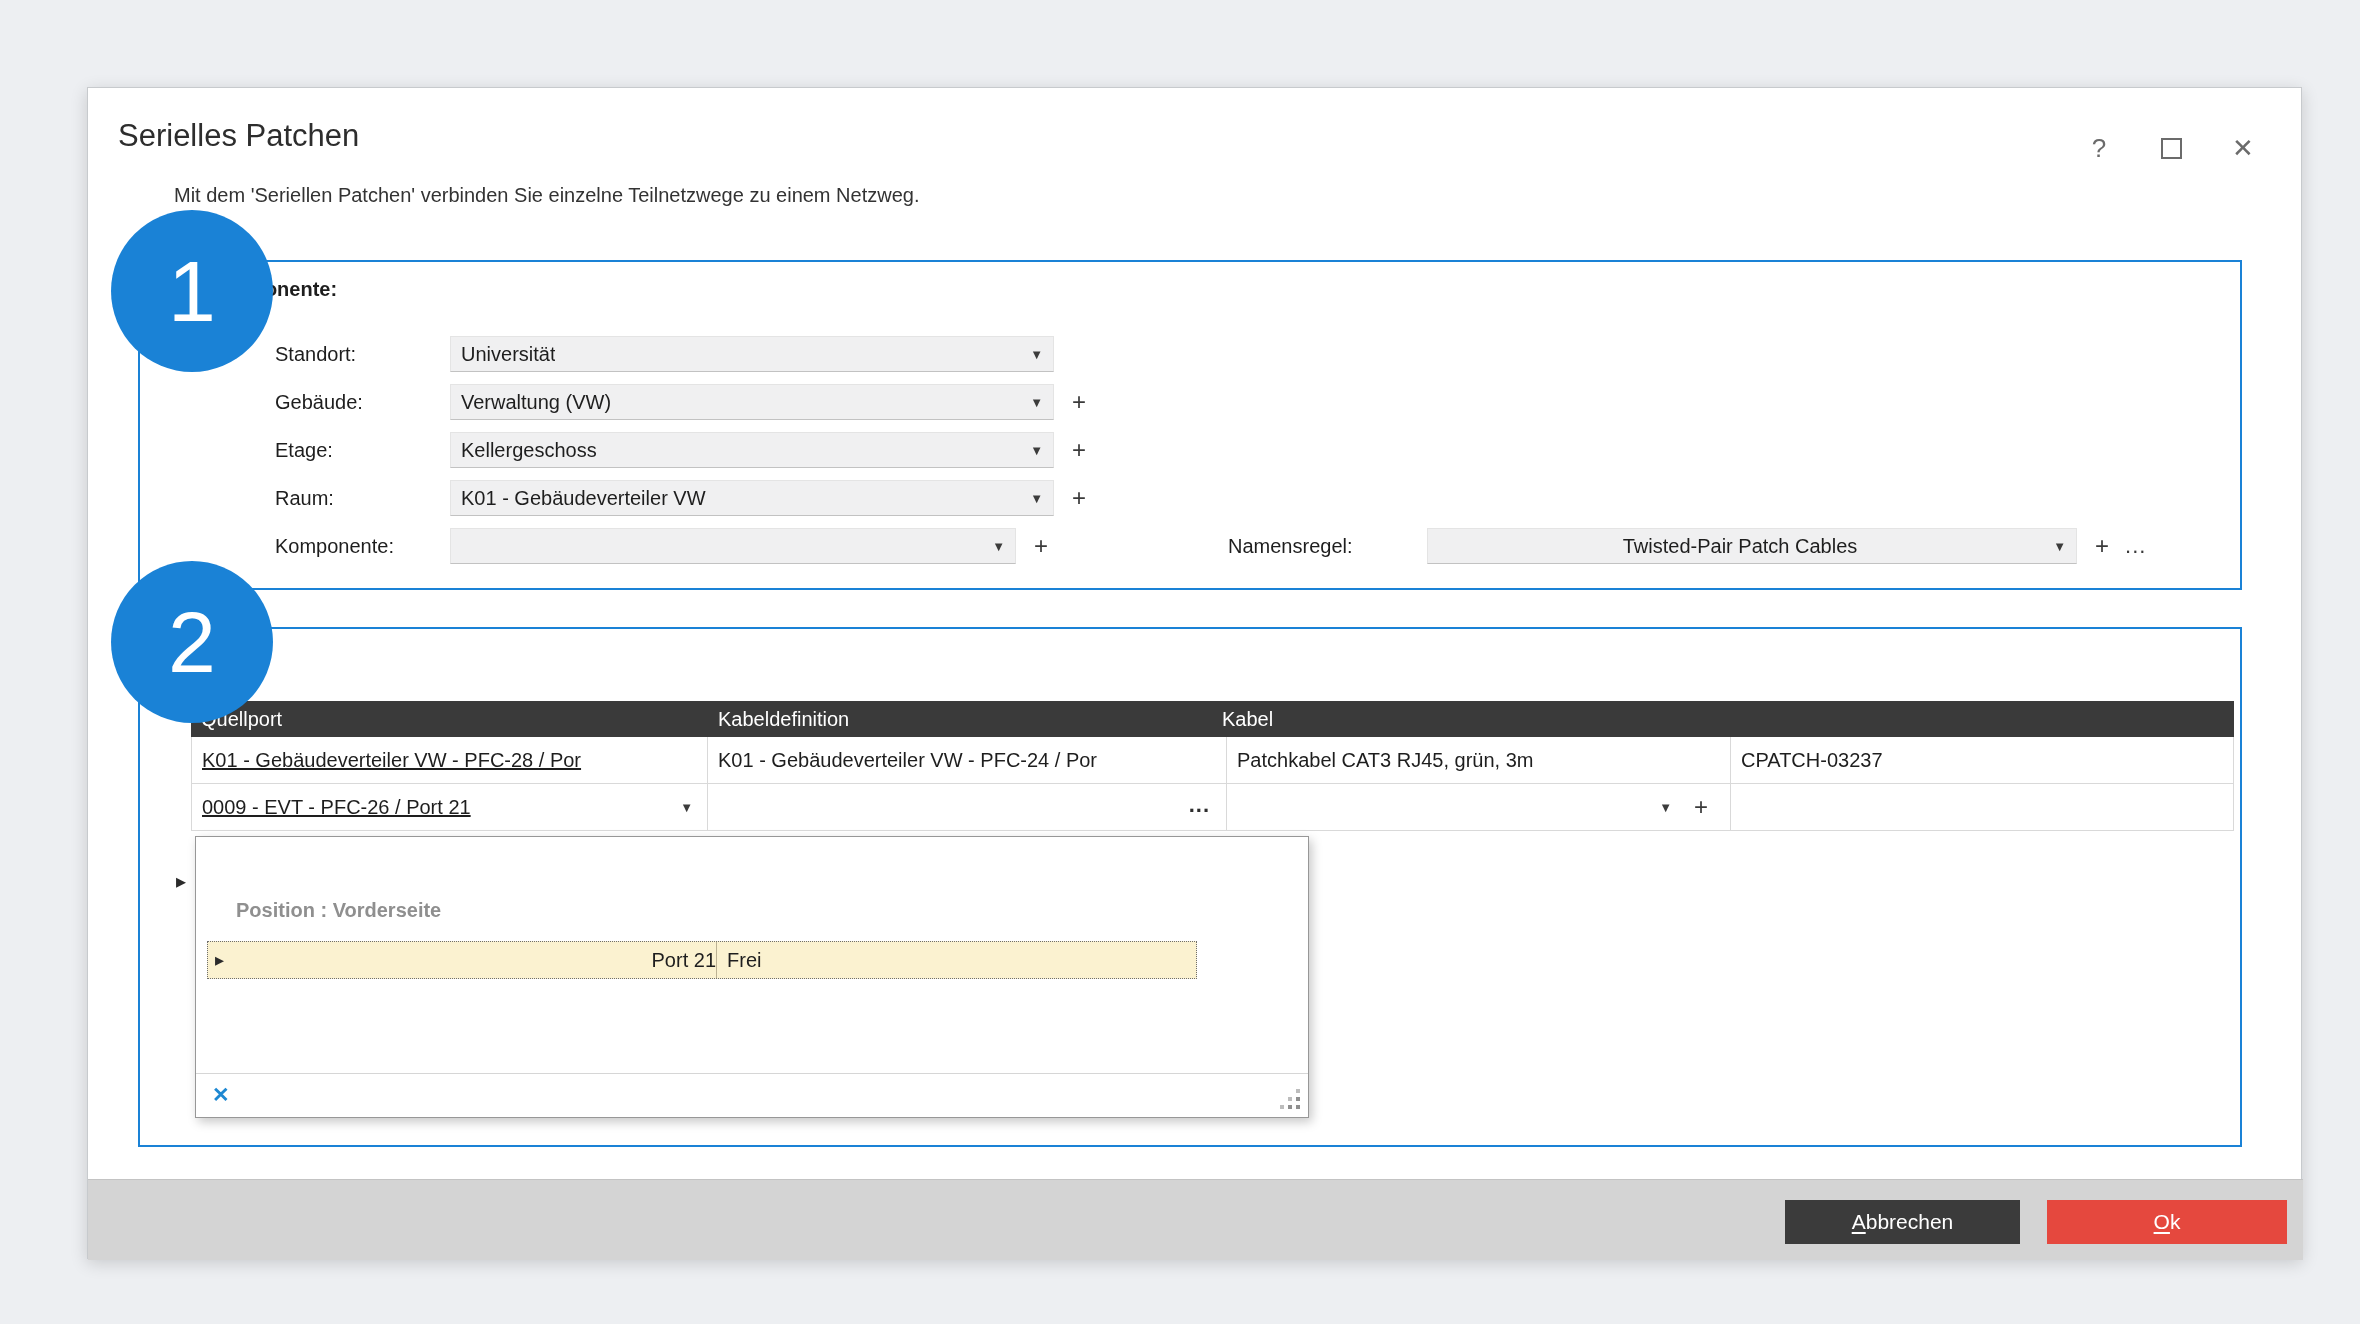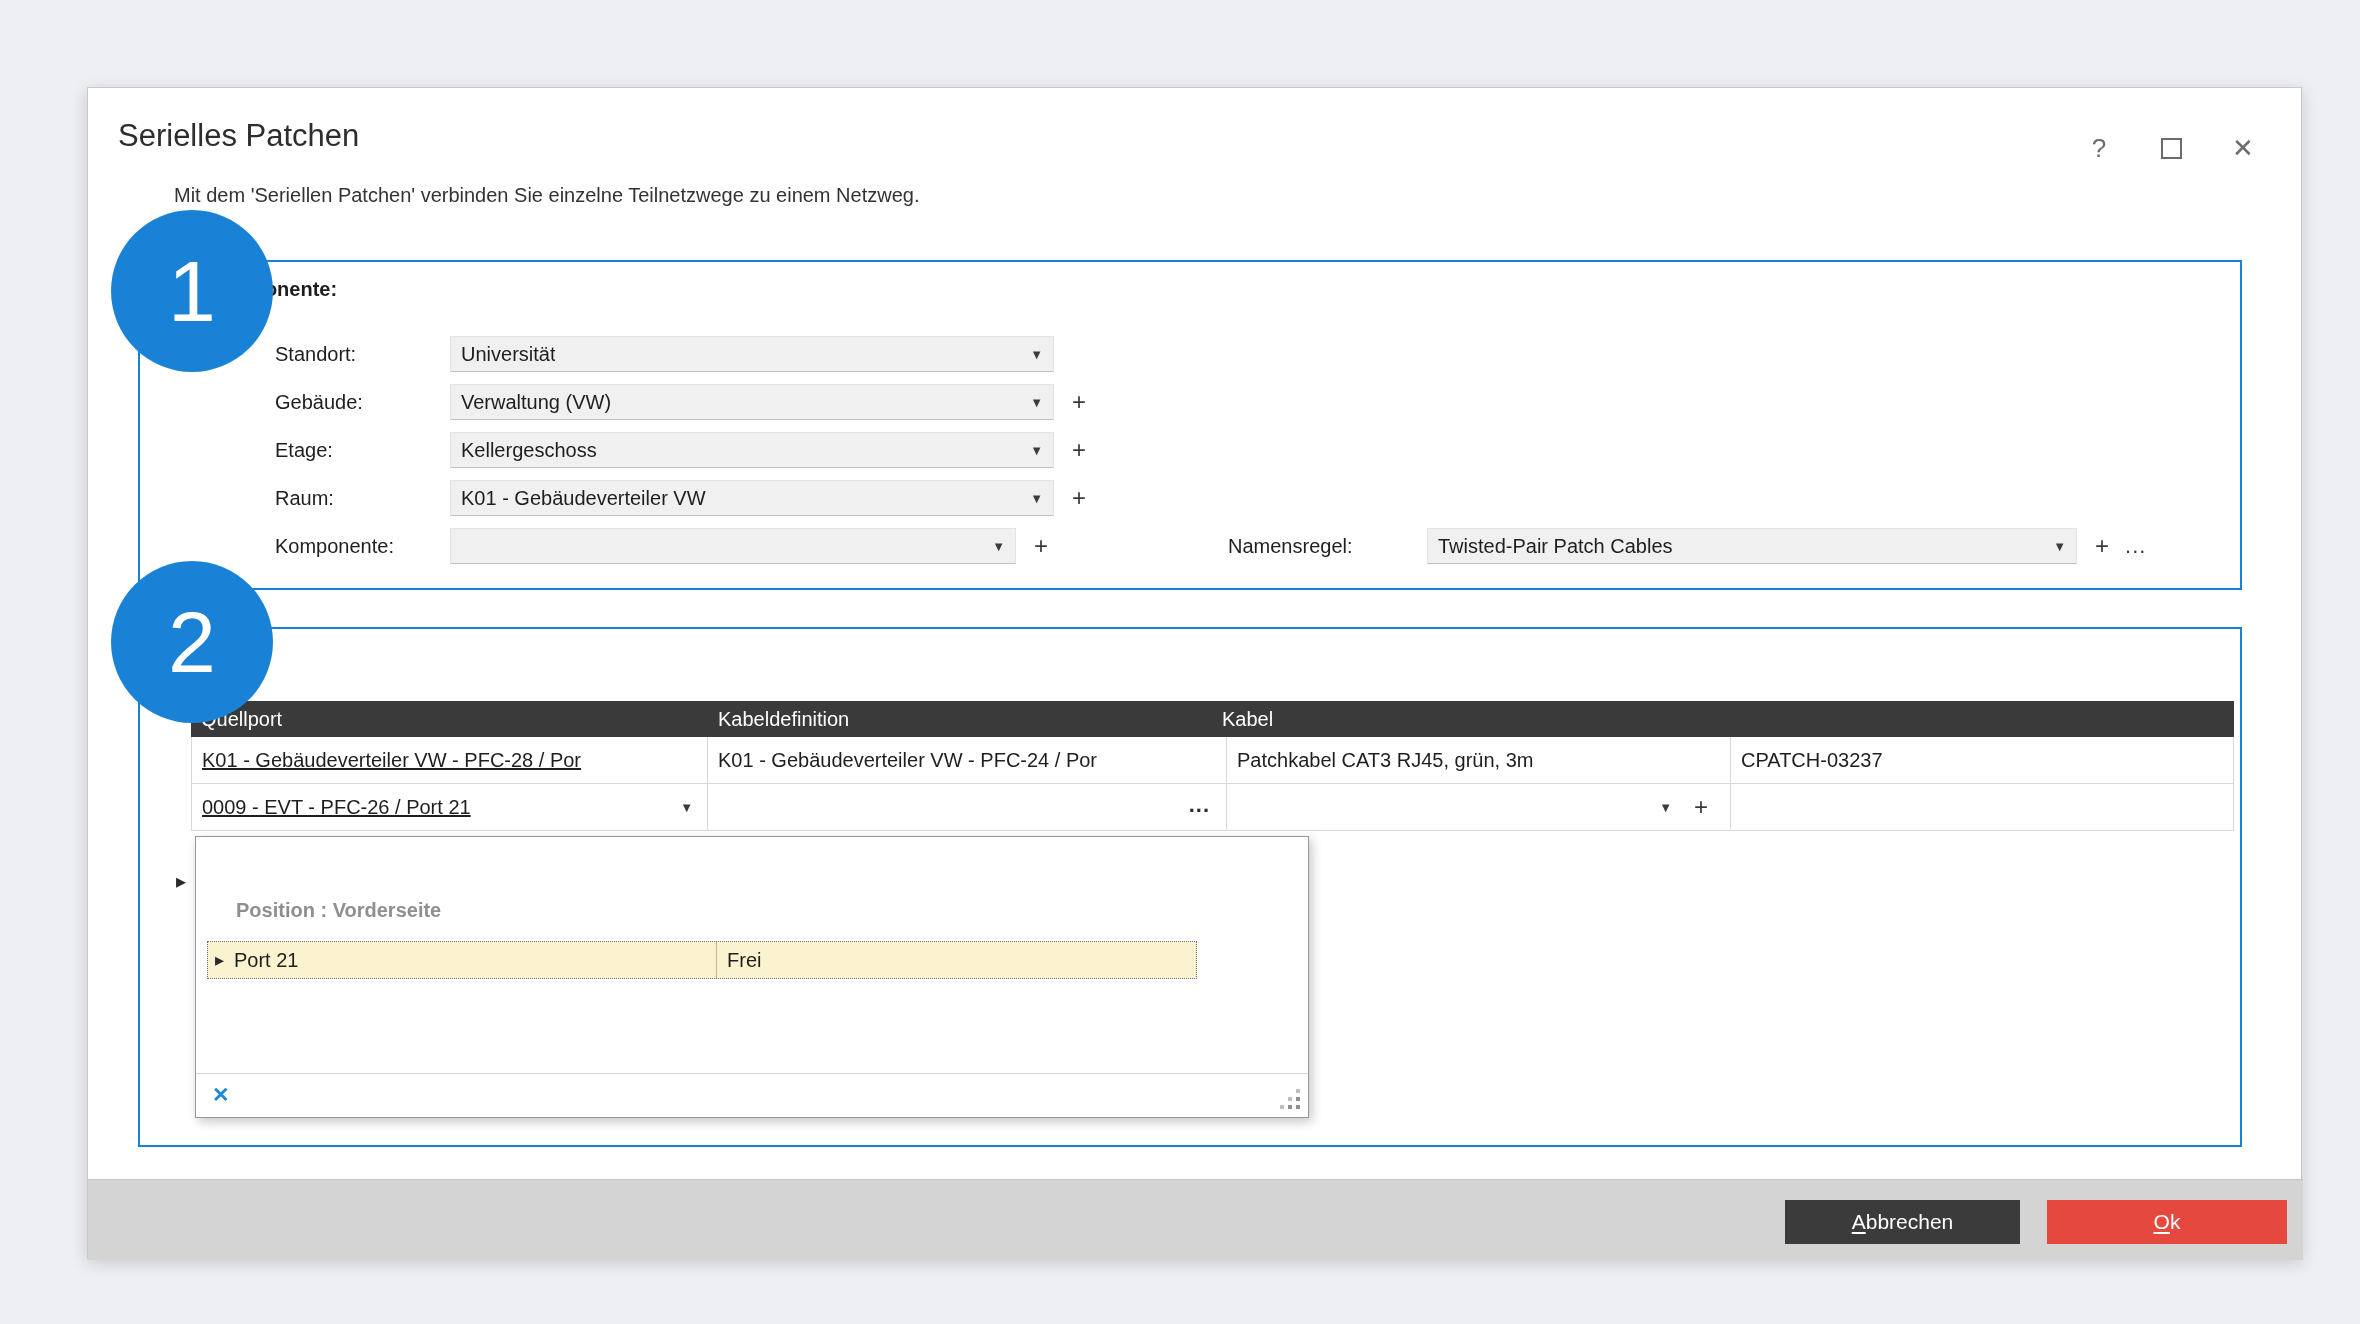--- a/index.html
+++ b/index.html
@@ -36,21 +36,21 @@
   .badge2 { left:23px; top:473px; }
 
   .form-row { position:absolute; left:135px; height:36px; display:flex; align-items:center; }
   .flabel { display:inline-block; width:175px; font-size:20px; color:#1e1e1e; }
   .combo {
     position:relative; width:604px; height:36px; background:#f0f0f1;
     border:1px solid #e4e4e4; border-bottom-color:#c2c2c2;
     display:flex; align-items:center; padding:0 34px 0 10px; font-size:20px; color:#1e1e1e;
   }
   .combo.narrow { width:566px; }
-  .combo.wide { width:650px; }
+  .combo.wide { width:650px;justify-content:center; }
   .cval { white-space:nowrap; overflow:hidden; }
   .chev { position:absolute; right:10px; top:50%; transform:translateY(-50%); font-size:13px; color:#3c3c3c; }
   .plus { margin-left:18px; font-size:24px; color:#3a3a3a; line-height:36px; cursor:default; }
   .more-dots { margin-left:16px; font-size:22px; color:#3a3a3a; letter-spacing:1px; cursor:default; }
 
   .nr-row { position:absolute; left:1088px; top:266px; height:36px; display:flex; align-items:center; }
   .nr-label { display:inline-block; width:199px; font-size:20px; color:#1e1e1e; }
 
   .grid { position:absolute; left:51px; top:72px; width:2043px; font-size:20px; }
   .grid-header { display:flex; height:36px; background:#3a3a3a; color:#fff; }
@@ -71,21 +71,21 @@
   .picker {
     position:absolute; left:55px; top:207px; width:1114px; height:282px;
     background:#fff; border:1px solid #979797; box-shadow:3px 4px 10px rgba(0,0,0,.22); z-index:6;
   }
   .picker-header { position:absolute; left:40px; top:62px; font-size:20px; font-weight:bold; color:#8f8f8f; }
   .picker-row {
     position:absolute; left:11px; top:104px; width:990px; height:38px;
     background:#fbf2d0; border:1px dotted #6e6e6e; display:flex; align-items:center; font-size:20px; color:#1e1e1e;
   }
   .pmarker { width:26px; padding-left:7px; font-size:18px; color:#2b2b2b; }
-  .pname { width:482px; }
+  .pname { width:482px;text-align:right; }
   .pstatus { flex:1; align-self:stretch; display:flex; align-items:center; padding-left:10px; border-left:1px solid #bdb394; }
   .picker-footer { position:absolute; left:0; right:0; bottom:0; height:44px; border-top:1px solid #d6d6d6; }
   .picker-clear { position:absolute; left:16px; top:9px; color:#1e88d2; font-weight:bold; font-size:21px; }
   .picker-grip { position:absolute; right:6px; bottom:6px; width:20px; height:20px; }
   .picker-grip::before {
     content:""; position:absolute; right:2px; bottom:2px; width:4px; height:4px; background:#8f8f8f;
     box-shadow:-8px 0 0 #8f8f8f, 0 -8px 0 #8f8f8f, -16px 0 0 #bdbdbd, 0 -16px 0 #bdbdbd, -8px -8px 0 #bdbdbd;
   }
 
   .buttonbar { position:absolute; left:0; top:1091px; width:2215px; height:81px; background:#d4d4d4; border-top:1px solid #c3c3c3; }

